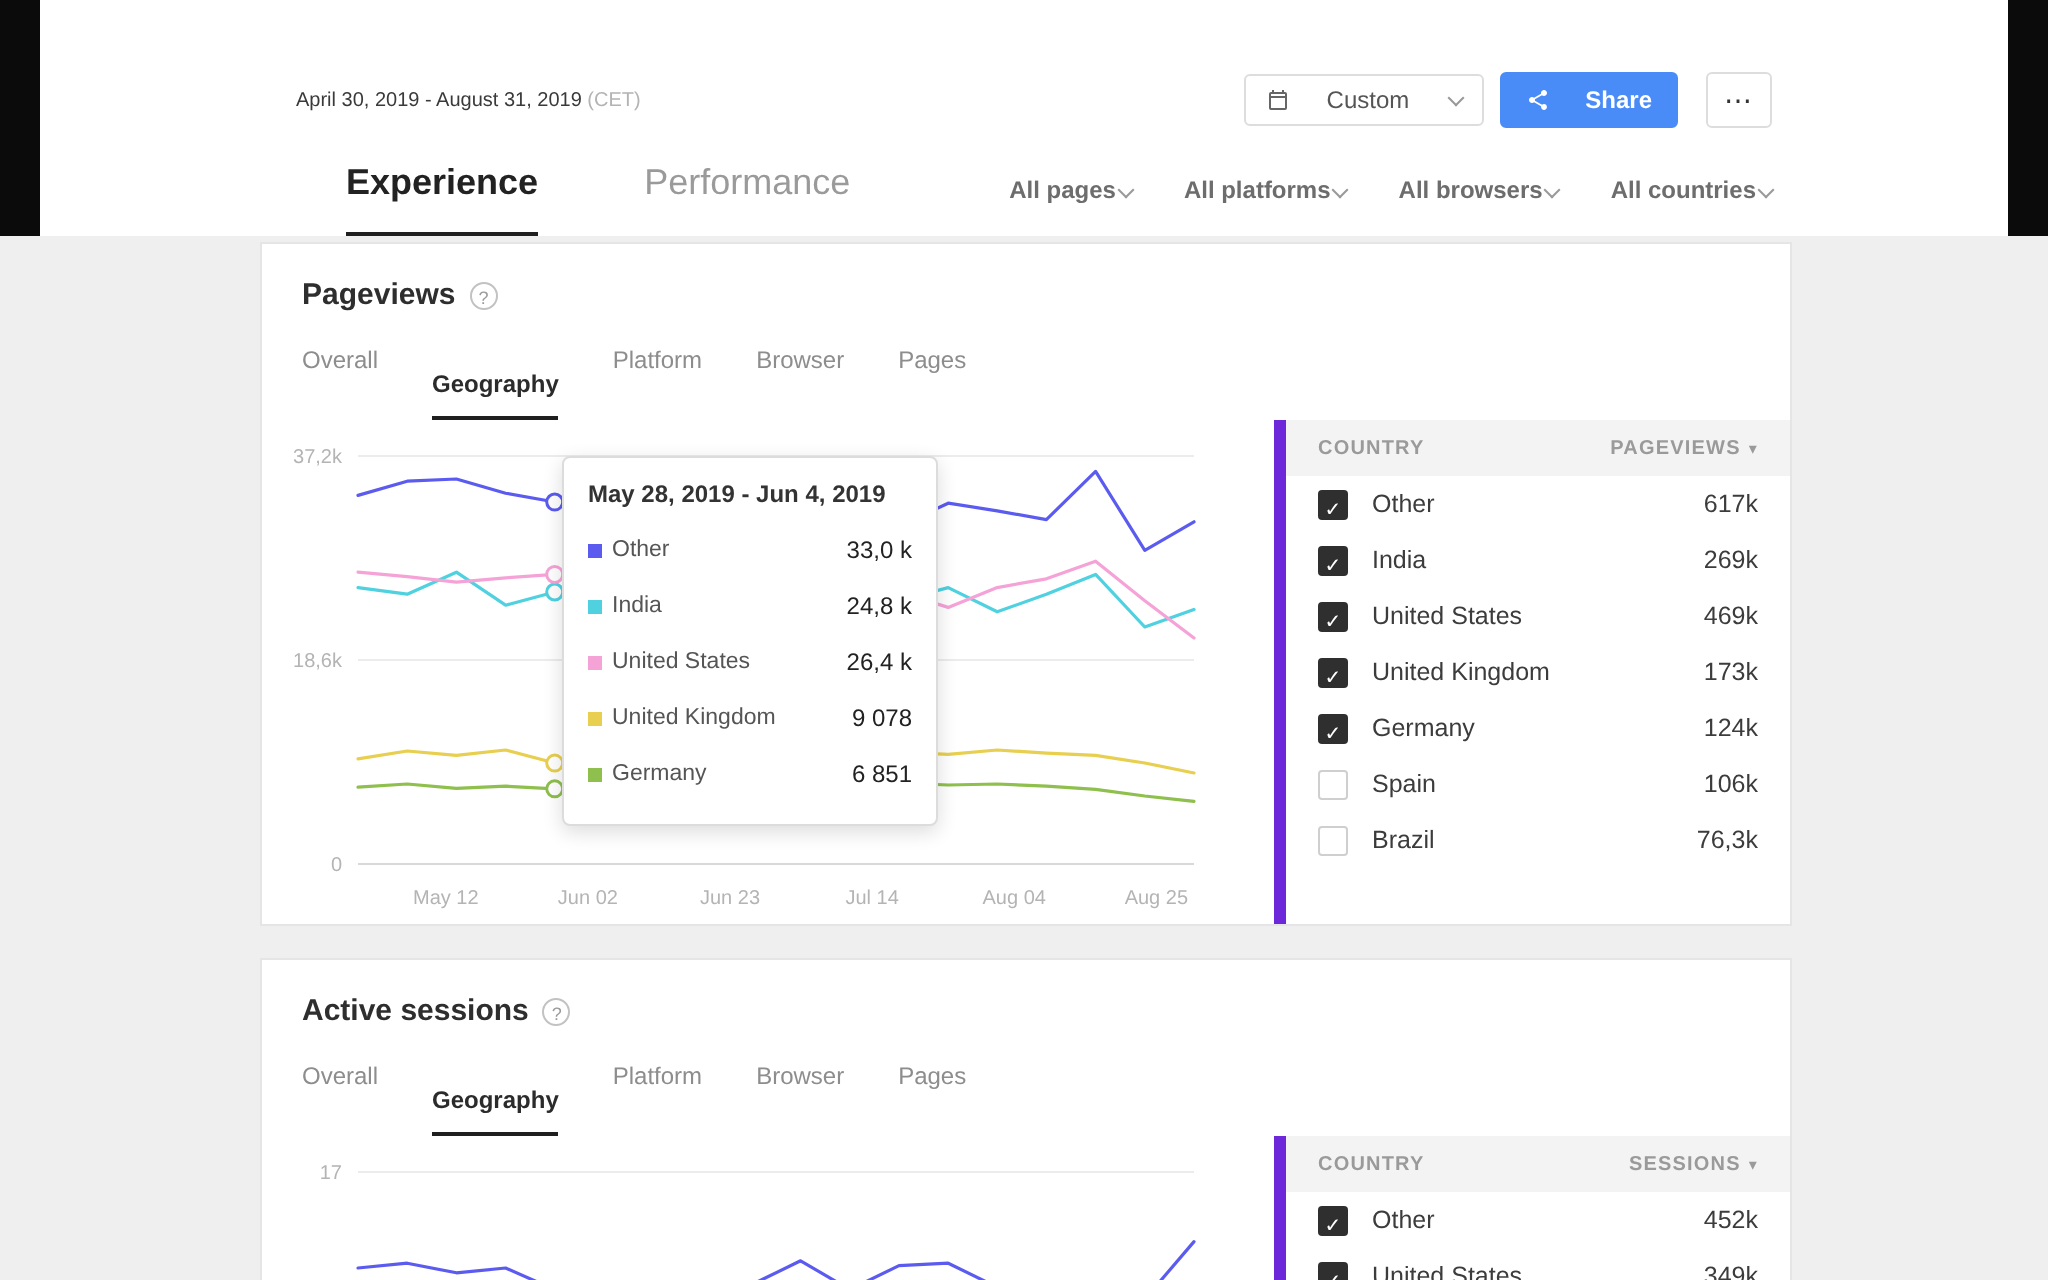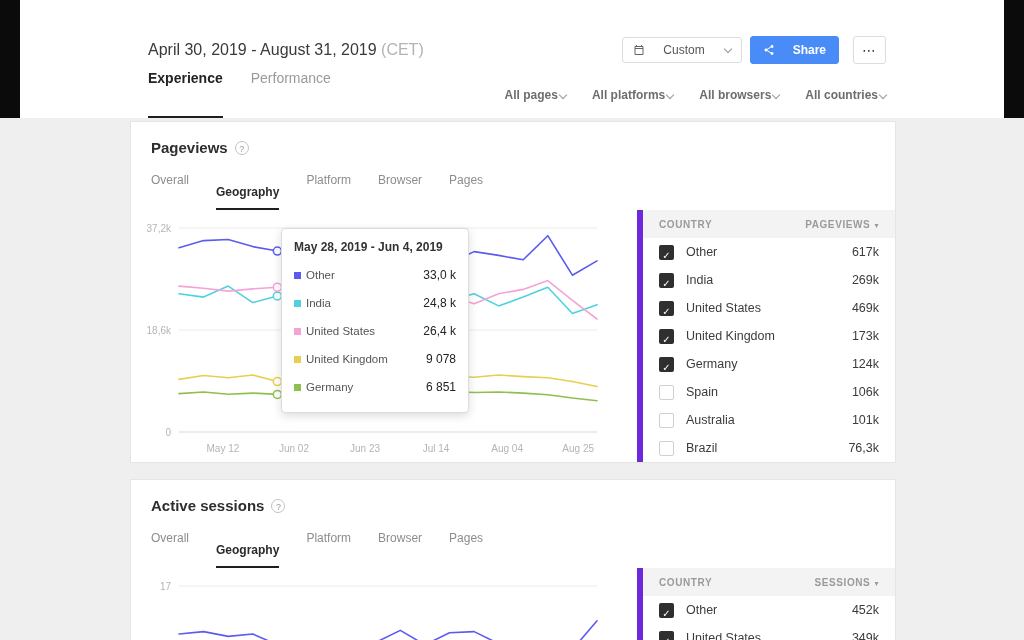--- a/index.html
+++ b/index.html
@@ -1,33 +1,33 @@
 <!DOCTYPE html>
 <html><head>
 <meta charset="utf-8">
 <style>
   html,body{margin:0;padding:0;width:1024px;height:640px;overflow:hidden;
     font-family:"Liberation Sans","DejaVu Sans",sans-serif;background:#efefef;}
   .topbar{height:118px;background:#0b0b0b;padding:0 20px;box-sizing:border-box;}
   .header{background:#fff;height:118px;display:flex;flex-direction:column;justify-content:space-between;
     padding:0 118px 0 128px;box-sizing:border-box;}
   .header-top{display:flex;justify-content:space-between;align-items:center;padding-top:36px;}
-  .date-title{font-size:16px;color:#3a3a3a;}
+  .date-title{font-size:10px;color:#3a3a3a;}
   .date-title .tz{color:#b3b3b3;}
   .header-actions{display:flex;align-items:center;gap:8px;}
   .btn{display:inline-flex;align-items:center;gap:18px;border:1px solid #ddd;background:#fff;
     border-radius:3px;font-size:12px;color:#555;padding:6px 10px;cursor:pointer;
     font-family:inherit;line-height:1;}
   .btn.share{background:#4a8cf7;border-color:#4a8cf7;color:#fff;font-weight:bold;padding:7px 12px;}
   .btn.more{color:#333;font-size:14px;padding:6px 8px;margin-left:6px;letter-spacing:1px;}
   .chev{width:5px;height:5px;border-right:1.4px solid #999;border-bottom:1.4px solid #999;
     display:inline-block;transform:rotate(45deg);margin:-2px 0 1px 2px;}
   .header-bottom{display:flex;justify-content:space-between;align-items:flex-end;}
   .nav-tabs{display:flex;gap:28px;}
-  .nav-tab{font-size:14px;color:#9a9a9a;padding-bottom:30px;cursor:pointer;border-bottom:2px solid transparent;}
+  .nav-tab{font-size:18px;color:#9a9a9a;padding-bottom:14px;cursor:pointer;border-bottom:2px solid transparent;margin-left:25px;}
   .nav-tab.active{color:#222;font-weight:bold;border-bottom:2px solid #1f1f1f;}
   .filters{display:flex;gap:26px;padding-bottom:16px;}
   .filter{font-size:12px;color:#6d6d6d;font-weight:bold;cursor:pointer;}
   .main{padding-top:3px;}
   .card{width:766px;margin-left:130px;background:#fff;border:1px solid #e5e5e5;box-sizing:border-box;}
   .card2{margin-top:16px;height:420px;overflow:hidden;}
   .card-title-row{padding:17px 20px 0;display:flex;align-items:center;}
   .card-title{font-size:15px;font-weight:bold;color:#2e2e2e;}
   .info{width:14px;height:14px;border:1px solid #c2c2c2;border-radius:50%;color:#9a9a9a;
     font-size:9px;line-height:14px;text-align:center;margin-left:7px;box-sizing:border-box;cursor:pointer;}
@@ -198,25 +198,20 @@
             <span class="t-label">Germany</span>
             <span class="t-value">124k</span>
           </div>
         <div class="t-row">
             <span class="cb"></span>
             <span class="t-label">Spain</span>
             <span class="t-value">106k</span>
           </div>
         <div class="t-row">
             <span class="cb"></span>
-            <span class="t-label">Australia</span>
-            <span class="t-value">101k</span>
-          </div>
-        <div class="t-row">
-            <span class="cb"></span>
             <span class="t-label">Brazil</span>
             <span class="t-value">76,3k</span>
           </div>
       </div>
     </div>
   </section>
 
   <section class="card card2">
     <div class="card-title-row">
       <span class="card-title">Active sessions</span>

